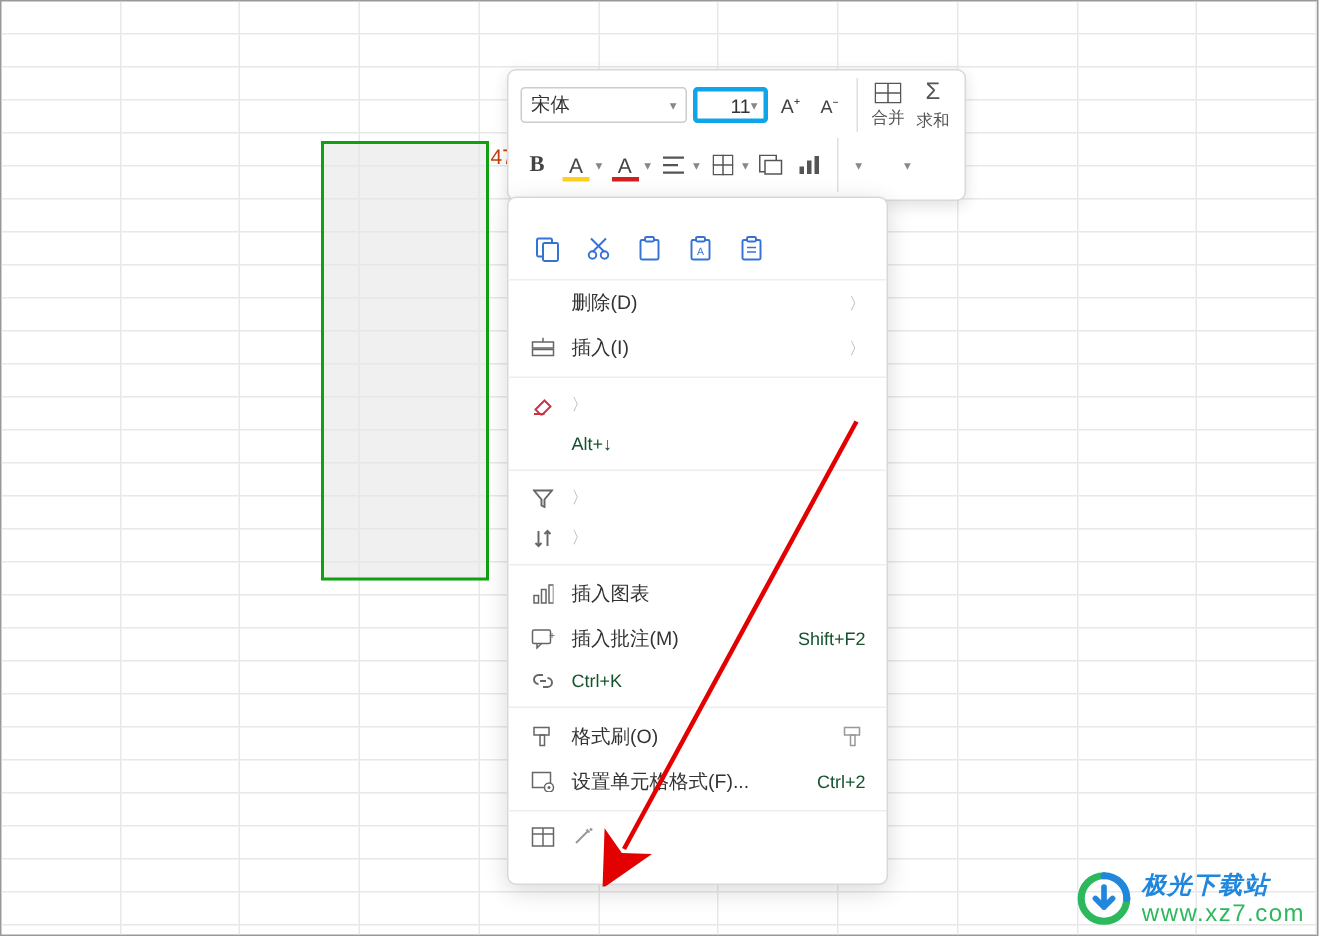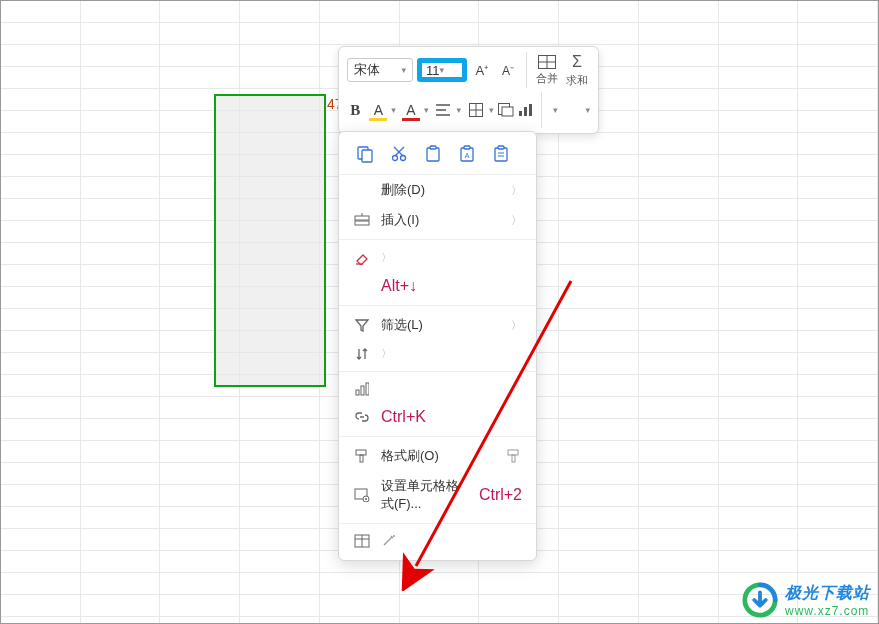--- a/index.html
+++ b/index.html
@@ -8,55 +8,55 @@
 
 .grid { position: absolute; top: 0; left: 0; width: 100%; height: 100%; }
 .grid-row { display: flex; height: 22px; }
 .grid-cell { width: 80px; height: 22px; border-right: 1px solid #e8e8e8; border-bottom: 1px solid #e8e8e8; }
 
 
 .selection { position: absolute; left: 213px; top: 93px; width: 112px; height: 293px; border: 2px solid #10a010; background: rgba(230,230,230,0.6); }
 .cell-label { position: absolute; left: 315px; top: 95px; font-size: 14px; color: #c2410c; margin-left: 11px; }
 
 
-.mini-toolbar { position: absolute; left: 337px; top: 45px; width: 261px; background: #fff; border: 1px solid #d8d8d8; border-radius: 6px; box-shadow: 0 3px 10px rgba(0,0,0,0.12); padding: 5px 8px; }
+.mini-toolbar { position: absolute; left: 337px; top: 45px; width: 306px; background: #fff; border: 1px solid #d8d8d8; border-radius: 6px; box-shadow: 0 3px 10px rgba(0,0,0,0.12); padding: 5px 8px; }
 .tb-row { display: flex; align-items: center; gap: 4px; }
 .tb-row + .tb-row { margin-top: 4px; }
 .font-select { flex: 1; height: 24px; border: 1px solid #ccc; border-radius: 3px; display: flex; align-items: center; justify-content: space-between; padding: 0 6px; font-size: 13px; color: #333; }
-.size-select { width: 50px; height: 24px; border: 5px solid #0ea5e9; border-radius: 3px; display: flex; align-items: center; justify-content: flex-start; padding: 0 4px; font-size: 13px; color: #333; }
+.size-select { width: 50px; height: 24px; border: 3px solid #0ea5e9; border-radius: 3px; display: flex; align-items: center; justify-content: flex-end; padding: 0 4px; font-size: 13px; color: #333; }
 .tb-btn { display: inline-flex; align-items: center; justify-content: center; width: 22px; height: 22px; border-radius: 3px; cursor: pointer; font-size: 14px; color: #444; }
 .tb-combo { display: inline-flex; align-items: center; gap: 2px; }
 .tb-sep { width: 1px; height: 36px; background: #e0e0e0; margin: 0 3px; }
 .tb-stack { display: flex; flex-direction: column; align-items: center; gap: 2px; font-size: 11px; color: #555; padding: 0 2px; }
 .tb-stack .icon { font-size: 16px; }
 .chev { font-size: 9px; color: #888; }
 .underline-a { position: relative; }
 .underline-a::after { content:""; position:absolute; left:2px; right:2px; bottom:0; height:3px; }
 .hl-yellow::after { background:#ffd020; }
 .hl-red::after { background:#d02020; }
 .bold-b { font-weight: bold; font-family: "Times New Roman", serif; font-size:15px; }
 
 
-.ctx-menu { position: absolute; left: 337px; top: 130px; width: 199px; background: #fff; border: 1px solid #d8d8d8; border-radius: 6px; box-shadow: 0 4px 16px rgba(0,0,0,0.15); padding: 6px 0; font-size: 13px; color: #333; }
+.ctx-menu { position: absolute; left: 337px; top: 130px; width: 254px; background: #fff; border: 1px solid #d8d8d8; border-radius: 6px; box-shadow: 0 4px 16px rgba(0,0,0,0.15); padding: 18px 0; font-size: 13px; color: #333; }
 .ctx-icons { display: flex; gap: 14px; padding: 6px 16px 10px; border-bottom: 1px solid #eee; }
 .ctx-icons .ic { width: 20px; height: 20px; display: inline-flex; align-items: center; justify-content: center; cursor: pointer; color: #3572d6; }
 .ctx-item { display: flex; align-items: center; padding: 6px 14px; gap: 10px; cursor: pointer; position: relative; }
 .ctx-item .mi { width: 18px; display: inline-flex; justify-content: center; color: #555; }
 .ctx-item .label { flex: 1; }
-.ctx-item .short { color: #be185d; font-size: 16px; }
+.ctx-item .short { color: #14532d; font-size: 12px; }
 .ctx-item .arrow { color: #aaa; font-size: 11px; }
 .ctx-divider { height: 1px; background: #eee; margin: 4px 0; }
 .ctx-item.indent { padding-left: 42px; }
 
 
-.watermark { position: absolute; right: 8px; bottom: 4px; display: flex; align-items: center; gap: 6px; }
+.watermark { position: absolute; right: 8px; bottom: 4px; display: flex; align-items: flex-start; gap: 6px; }
 .wm-icon { width: 38px; height: 38px; }
 .wm-text { display:flex; flex-direction:column; align-items:flex-start; }
 .wm-cn { font-size: 16px; font-weight: bold; font-style: italic; color: #2187dd; letter-spacing:1px; }
-.wm-url { font-size: 12px; color: #2cb85c; letter-spacing: 1px; }
+.wm-url { font-size: 16px; color: #2cb85c; letter-spacing: 1px; }
 
 
 .arrow-svg { position: absolute; left: 400px; top: 270px; pointer-events: none; }
 
 svg { display: block; }
 </style>
 </head>
 <body>
 
 <div class="grid">
@@ -594,41 +594,52 @@
   <div class="ctx-item indent">
     <span class="short">Alt+↓</span>
   </div>
   <div class="ctx-divider"></div>
   <div class="ctx-item">
     <span class="mi">
       <svg width="14" height="14" viewBox="0 0 14 14">
           <path d="M1 2 L13 2 L8 8 L8 13 L6 12 L6 8 Z" fill="none" stroke="#666" stroke-width="1.3"></path>
         </svg>
     </span>
-    <span class="label">筛选(L)</span>
     <span class="arrow">〉</span>
   </div>
   <div class="ctx-item">
     <span class="mi">
       <svg width="14" height="14" viewBox="0 0 14 14">
           <path d="M4 2 L4 12 M2 10 L4 12 L6 10" fill="none" stroke="#666" stroke-width="1.3"></path>
           <path d="M10 12 L10 2 M8 4 L10 2 L12 4" fill="none" stroke="#666" stroke-width="1.3"></path>
         </svg>
     </span>
     <span class="arrow">〉</span>
   </div>
   <div class="ctx-divider"></div>
   <div class="ctx-item">
     <span class="mi">
       <svg width="14" height="14" viewBox="0 0 14 14">
           <rect x="1" y="8" width="3" height="5" fill="none" stroke="#666"></rect>
           <rect x="6" y="4" width="3" height="9" fill="none" stroke="#666"></rect>
           <rect x="11" y="1" width="3" height="12" fill="none" stroke="#666"></rect>
         </svg>
     </span>
+    <span class="label">插入图表</span>
+  </div>
+  <div class="ctx-item">
+    <span class="mi">
+      <svg width="16" height="14" viewBox="0 0 16 14">
+          <rect x="1" y="1" width="12" height="9" rx="1" fill="none" stroke="#666"></rect>
+          <path d="M4 10 L4 13 L7 10" fill="none" stroke="#666"></path>
+          <text x="12" y="7" font-size="7" fill="#666">+</text>
+        </svg>
+    </span>
+    <span class="label">插入批注(M)</span>
+    <span class="short">Shift+F2</span>
   </div>
   <div class="ctx-item">
     <span class="mi">
       <svg width="16" height="14" viewBox="0 0 16 14">
           <path d="M5 9 A3 3 0 0 1 5 3 L8 3 M11 5 A3 3 0 0 1 11 11 L8 11 M6 7 L10 7" fill="none" stroke="#666" stroke-width="1.3"></path>
         </svg>
     </span>
     <span class="short">Ctrl+K</span>
   </div>
   <div class="ctx-divider"></div>

